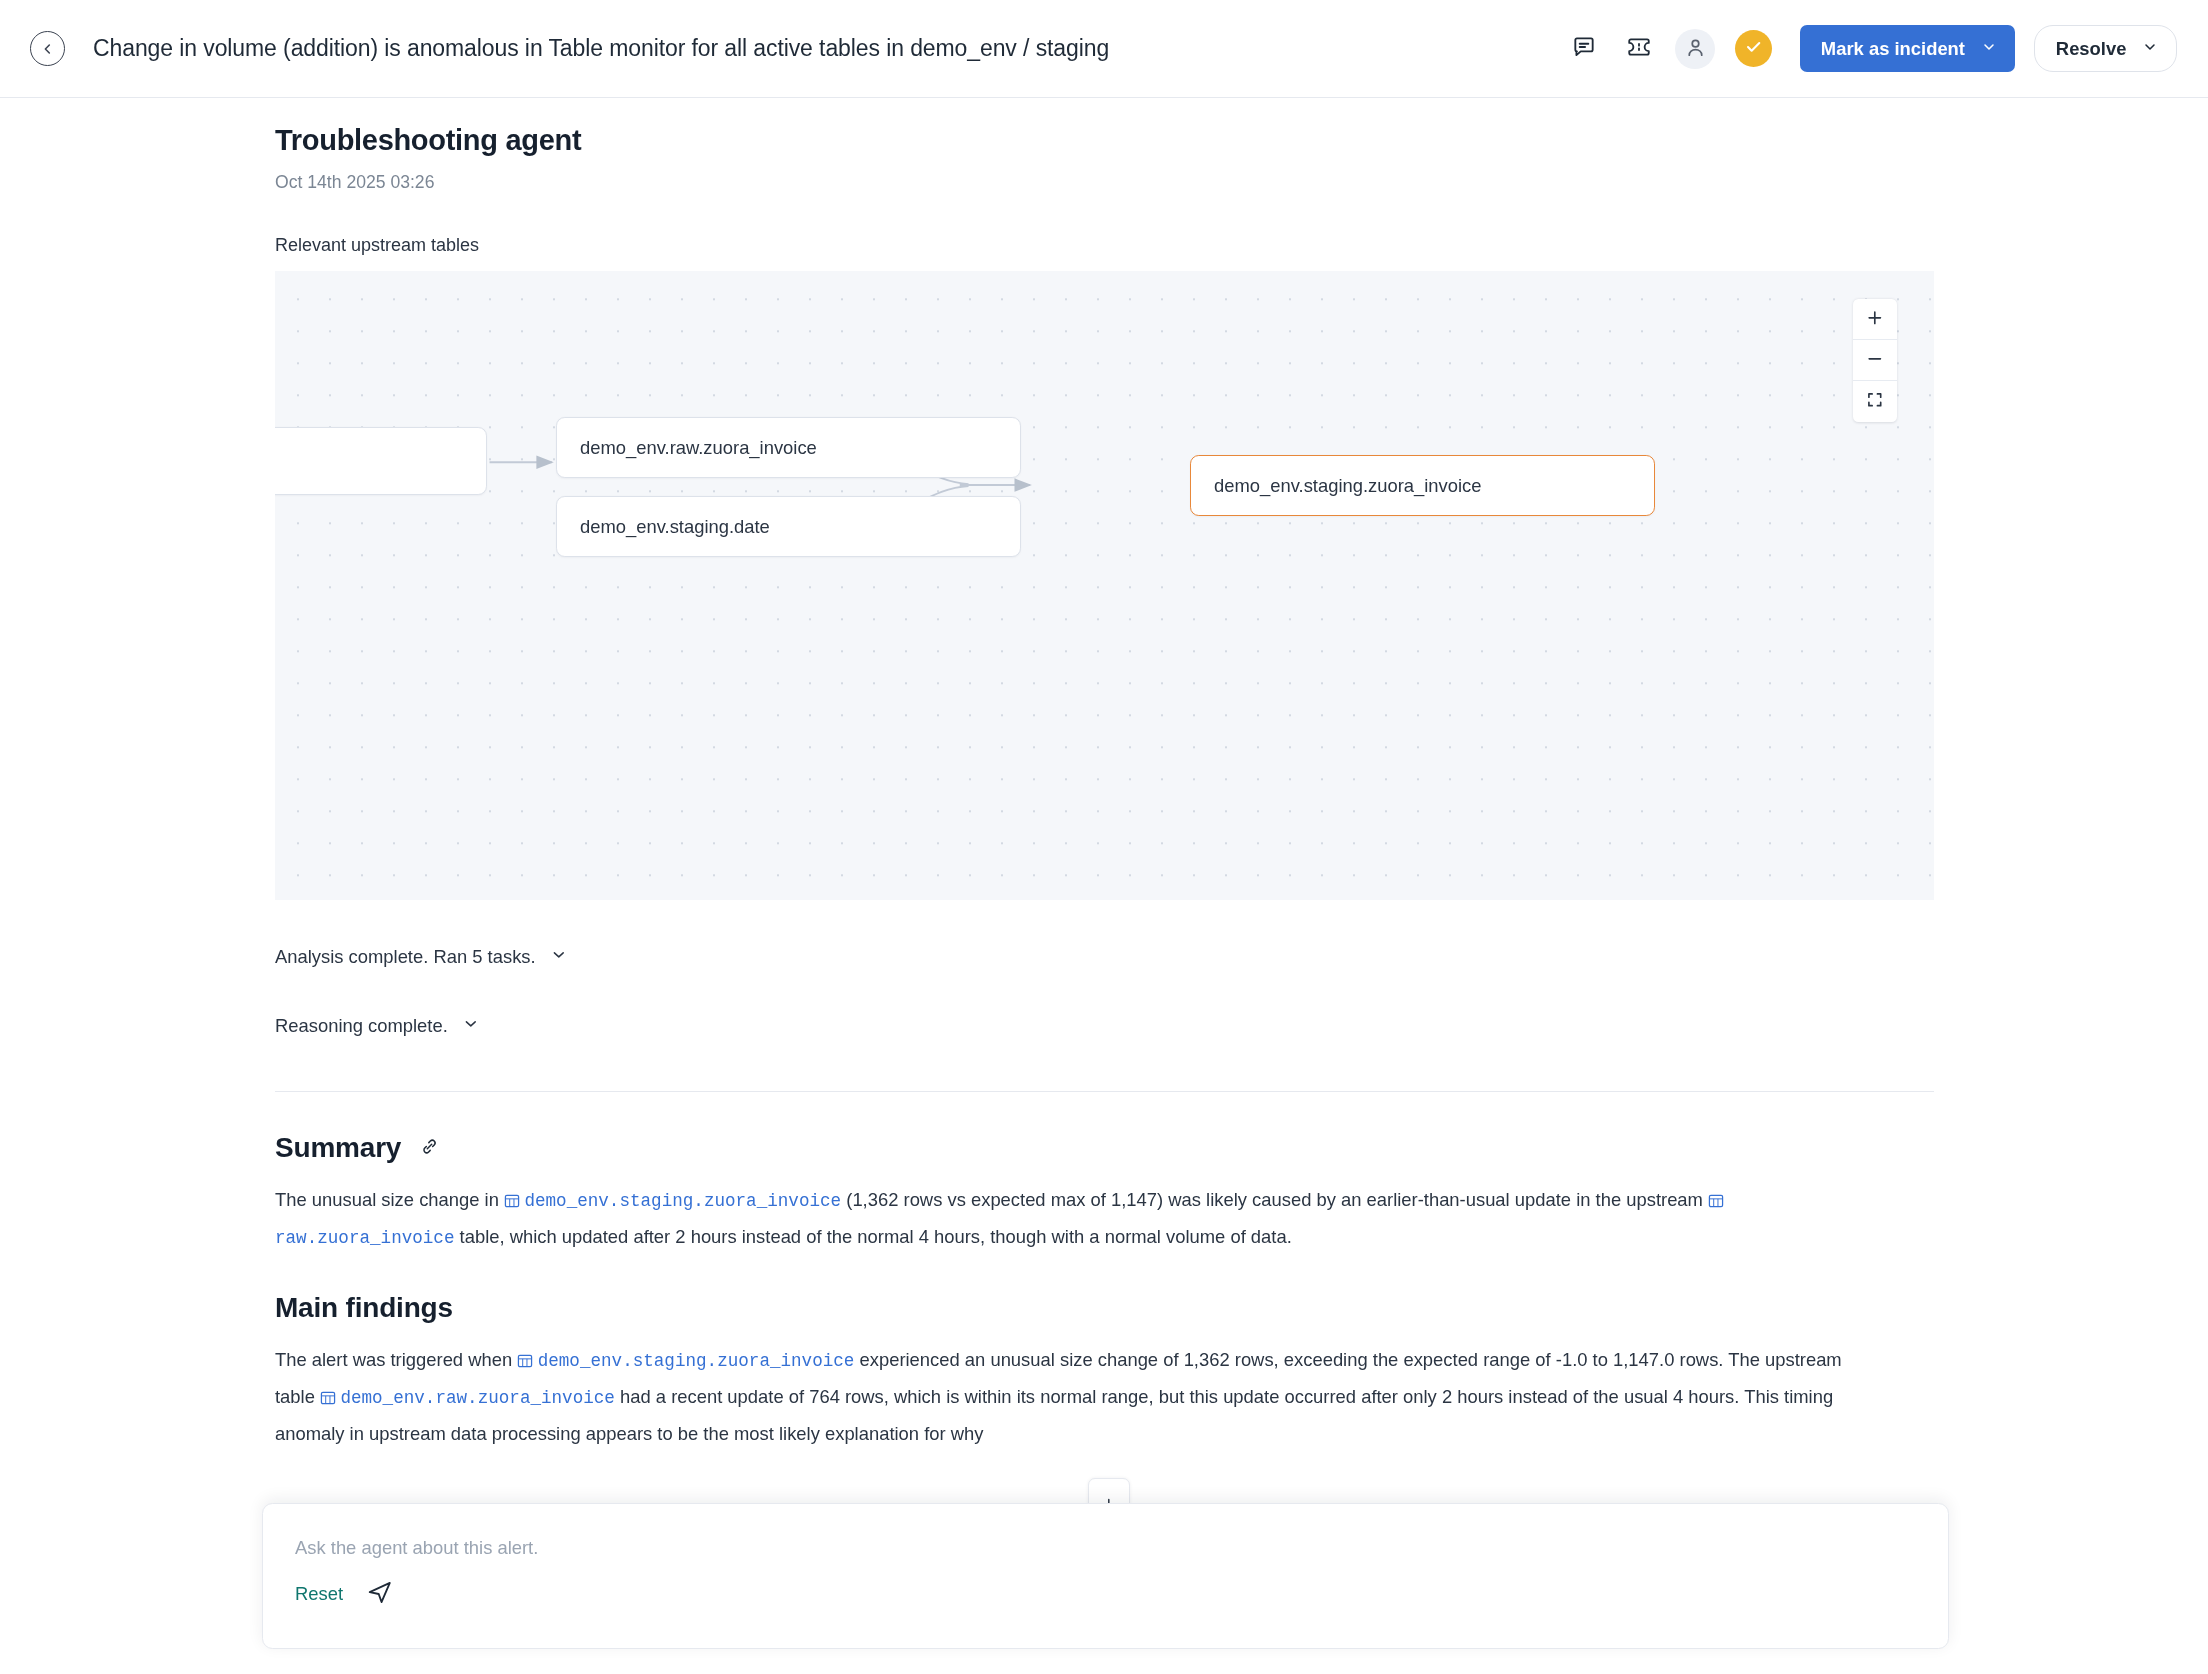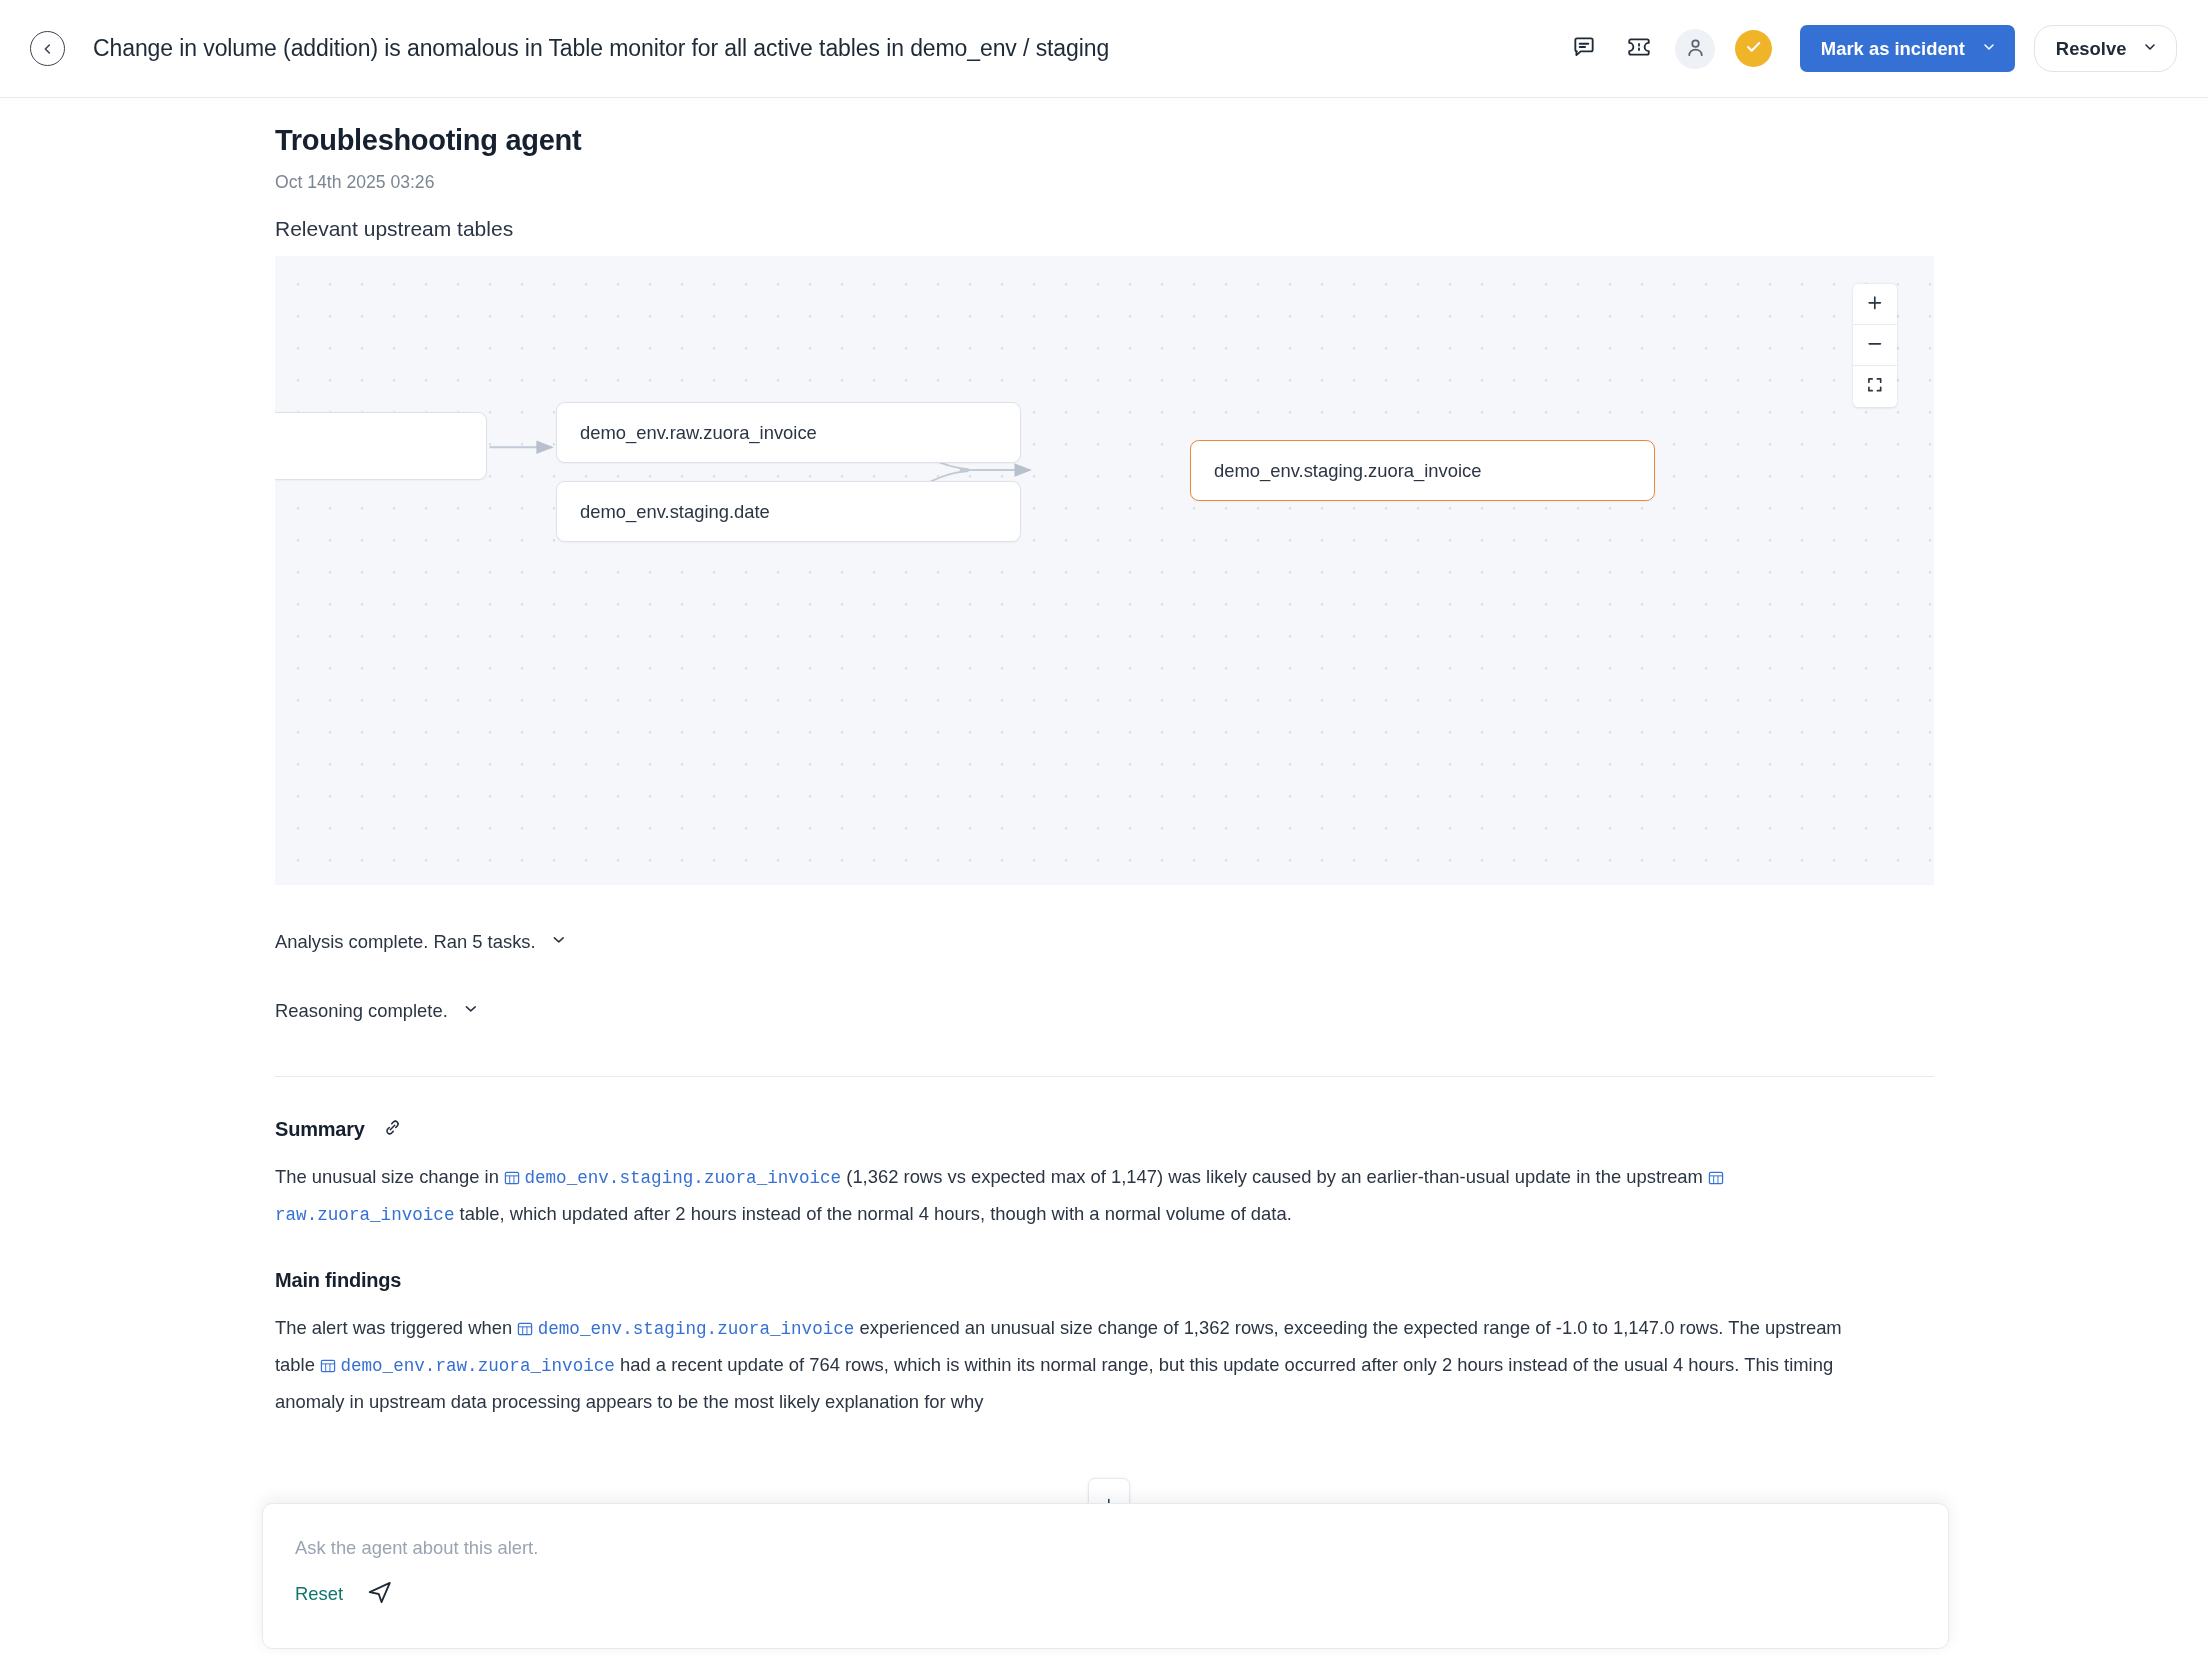--- a/index.html
+++ b/index.html
@@ -122,23 +122,23 @@
     letter-spacing: -0.3px;
     margin-top: 26px;
     color: #16202e;
   }
   .agent-date {
     font-size: 17.6px;
     color: #7b8694;
     margin-top: 15px;
   }
   .section-label {
-    font-size: 21px;
+    font-size: 18px;
     color: #2b3543;
-    margin-top: 24px;
+    margin-top: 42px;
   }
 
   
   .graph {
     margin-top: 15px;
     height: 629px;
     width: 1659px;
     background-color: #f5f7fa;
     background-image:
       radial-gradient(circle, #d3d9e2 1.2px, transparent 1.3px);
@@ -204,21 +204,21 @@
   }
 
   
   .summary-head {
     margin-top: 40px;
     display: flex;
     align-items: center;
     gap: 17.6px;
   }
   .h-title {
-    font-size: 20px;
+    font-size: 28px;
     font-weight: 700;
     color: #16202e;
     letter-spacing: -0.2px;
   }
   .body-text {
     margin-top: 19.3px;
     font-size: 18.4px;
     line-height: 34px;
     color: #2b3543;
     max-width: 1571px;

